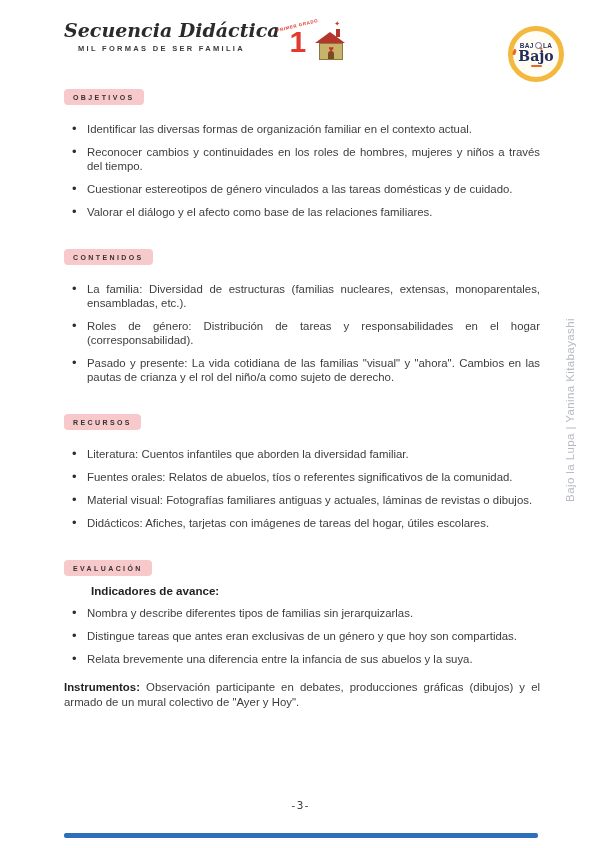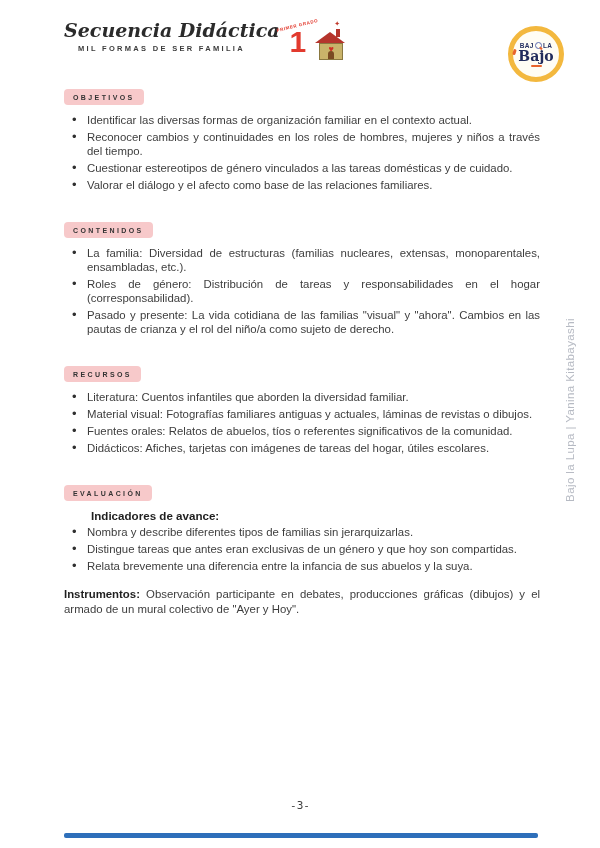--- a/index.html
+++ b/index.html
@@ -64,21 +64,21 @@
   .main { position:absolute; top:86px; left:64px; width:476px; }
   .section { margin-bottom:27px; }
   .badge {
     display:inline-block; background:#f7c9ca; color:#333333;
     font-size:7px; font-weight:bold; letter-spacing:2.4px;
     padding:5px 9px 4px 9px; border-radius:4px; margin-bottom:8px;
   }
   ul.bullets { margin:0; padding:0; list-style:none; }
   ul.bullets li {
     position:relative; padding-left:23px; margin-bottom:3px;
-    font-size:11.4px; line-height:14px; text-align:justify; color:#3d3d3d;
+    font-size:11.4px; line-height:14px; text-align:justify; color:#3d3d3d;margin-top:9px;
   }
   ul.bullets li::before {
     content:"\2022"; position:absolute; left:8px; top:0;
     font-size:13px; line-height:14px; color:#2f2f2f;
   }
   .subheading { font-size:11.6px; font-weight:bold; color:#1f1f1f; margin:0 0 3px 0;padding-left:27px; }
   .instrumentos { margin:14px 0 0 0; font-size:11.4px; line-height:14.5px; text-align:justify; }
   .instrumentos b { color:#1f1f1f; }
 
   
@@ -153,22 +153,22 @@
         <li>La familia: Diversidad de estructuras (familias nucleares, extensas, monoparentales, ensambladas, etc.).</li>
         <li>Roles de género: Distribución de tareas y responsabilidades en el hogar (corresponsabilidad).</li>
         <li>Pasado y presente: La vida cotidiana de las familias "visual" y "ahora". Cambios en las pautas de crianza y el rol del niño/a como sujeto de derecho.</li>
       </ul>
     </div>
 
     <div class="section">
       <span class="badge">RECURSOS</span>
       <ul class="bullets">
         <li>Literatura: Cuentos infantiles que aborden la diversidad familiar.</li>
+        <li>Fuentes orales: Relatos de abuelos, tíos o referentes significativos de la comunidad.</li>
         <li>Material visual: Fotografías familiares antiguas y actuales, láminas de revistas o dibujos.</li>
-        <li>Fuentes orales: Relatos de abuelos, tíos o referentes significativos de la comunidad.</li>
         <li>Didácticos: Afiches, tarjetas con imágenes de tareas del hogar, útiles escolares.</li>
       </ul>
     </div>
 
     <div class="section">
       <span class="badge">EVALUACIÓN</span>
       <p class="subheading">Indicadores de avance:</p>
       <ul class="bullets">
         <li>Nombra y describe diferentes tipos de familias sin jerarquizarlas.</li>
         <li>Distingue tareas que antes eran exclusivas de un género y que hoy son compartidas.</li>

